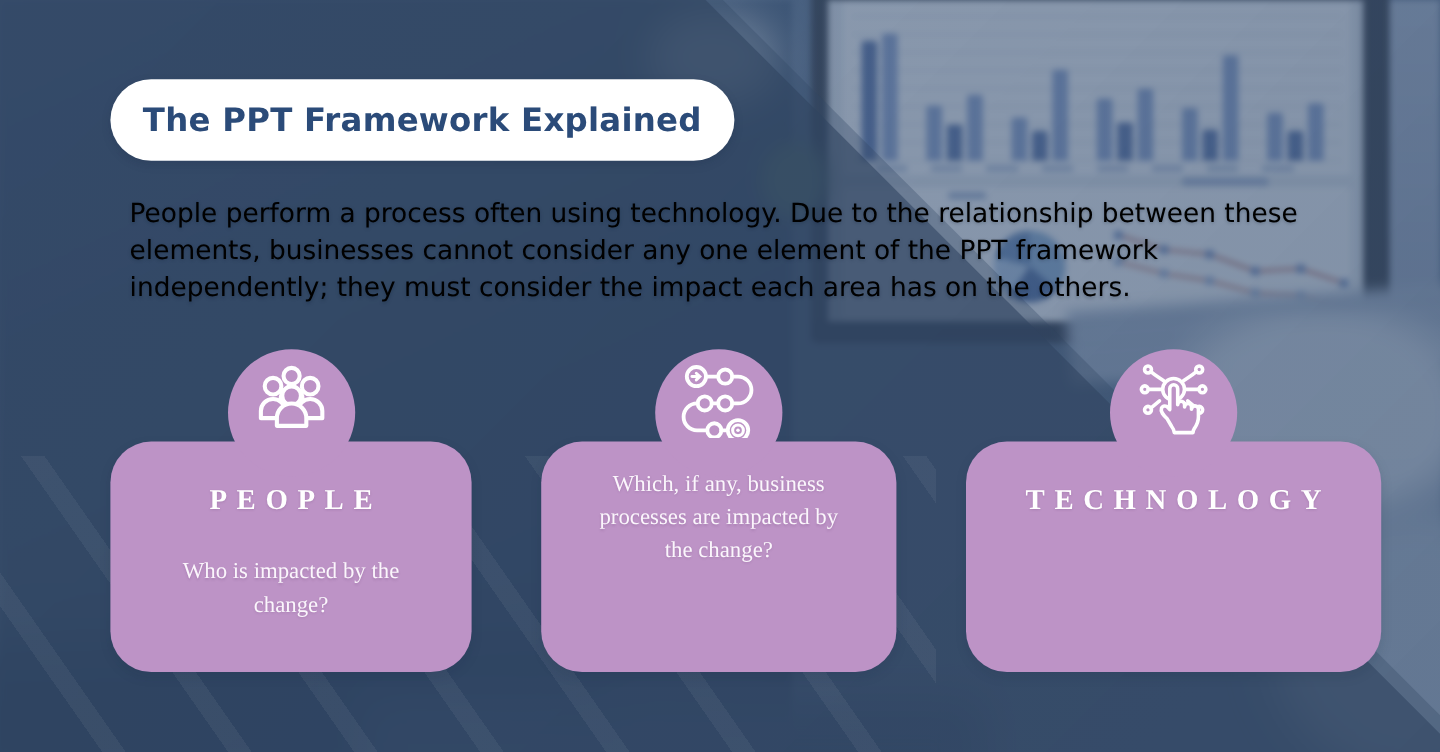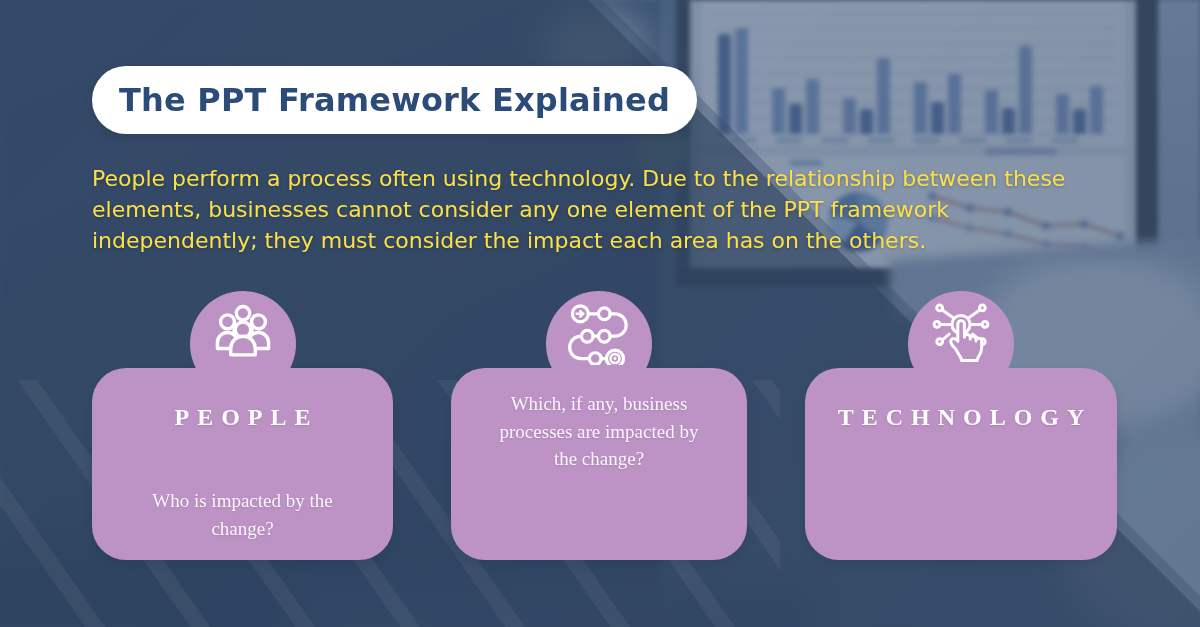--- a/index.html
+++ b/index.html
@@ -52,38 +52,38 @@
   .diag-soft{position:absolute;inset:0;background:rgba(50,72,100,.32);
     clip-path:polygon(0 0,50.2% 0,102.6% 100%,0 100%);}
   .diag{position:absolute;inset:0;background:rgba(48,69,97,.6);
     clip-path:polygon(0 0,49% 0,101.3% 100%,0 100%);}
   .streaks{position:absolute;left:0;top:380px;width:780px;height:247px;
     background:repeating-linear-gradient(55deg,rgba(255,255,255,0) 0 70px,rgba(255,255,255,.05) 70px 86px);}
   
   .content{position:absolute;inset:0;}
   .title-pill{position:absolute;left:92px;top:66px;height:68px;border-radius:34px;background:#fff;
     display:flex;align-items:center;padding:0 27px;box-shadow:0 3px 8px rgba(20,35,60,.18);}
-  .title-pill h1{margin:0;font-size:32px;font-weight:700;color:var(--navy);letter-spacing:.2px;white-space:nowrap;}
-  .intro{position:absolute;left:92px;top:163px;width:1080px;margin:0;
-    color:#fde047;font-size:22px;line-height:31px;white-space:pre-line;
+  .title-pill h1{margin:0;font-size:27px;font-weight:700;color:var(--navy);letter-spacing:.2px;white-space:nowrap;}
+  .intro{position:absolute;left:108px;top:163px;width:1080px;margin:0;
+    color:#000000;font-size:22px;line-height:31px;white-space:pre-line;
     text-shadow:0 1px 3px rgba(10,25,45,.3);}
   .card{position:absolute;top:368px;height:192px;background:var(--mauve);border-radius:34px;
     box-shadow:0 4px 10px rgba(20,35,60,.12);text-align:center;font-family:Liberation Serif, serif;}
   .card-people{left:92px;width:301px;}
   .card-processes{left:451px;width:296px;}
-  .card-technology{left:805px;width:312px;}
+  .card-technology{left:805px;width:346px;}
   .badge-circle{position:absolute;top:-77px;left:50%;transform:translateX(-50%);
     width:106px;height:106px;border-radius:50%;background:var(--mauve);}
   .badge-circle svg{display:block;margin:10px auto 0;width:64px;height:64px;}
   .knock{fill:var(--mauve);}
   .card-title{margin:34px 0 0;padding-left:8px;color:#fff;font-size:24px;font-weight:700;
     letter-spacing:8px;line-height:30px;text-shadow:0 1px 2px rgba(90,50,100,.2);}
   .card-desc{margin:0 auto;padding:0 10px;color:#fbf6fc;font-size:19px;line-height:27.5px;
     white-space:pre-line;text-shadow:0 1px 2px rgba(90,50,100,.18);}
-  .card-people .card-desc{margin-top:55px;}
+  .card-people .card-desc{margin-top:31px;}
   .card-processes .card-desc{margin-top:22px;}
   .card-technology .card-desc{margin-top:10px;}
 </style>
 </head>
 <body>
 
 <div class="canvas">
 
   <div class="photo">
     <div class="left-base"></div>

